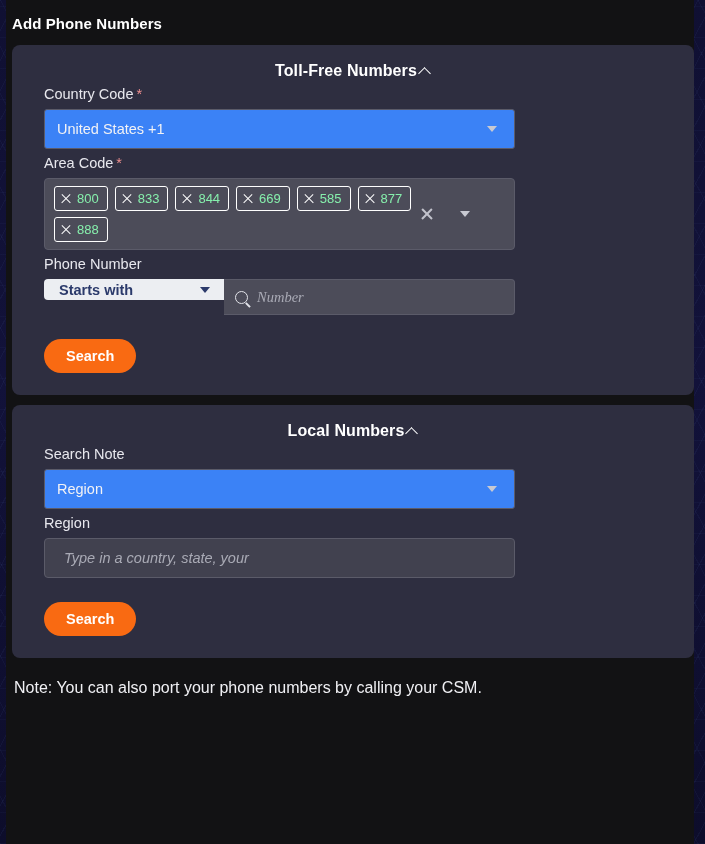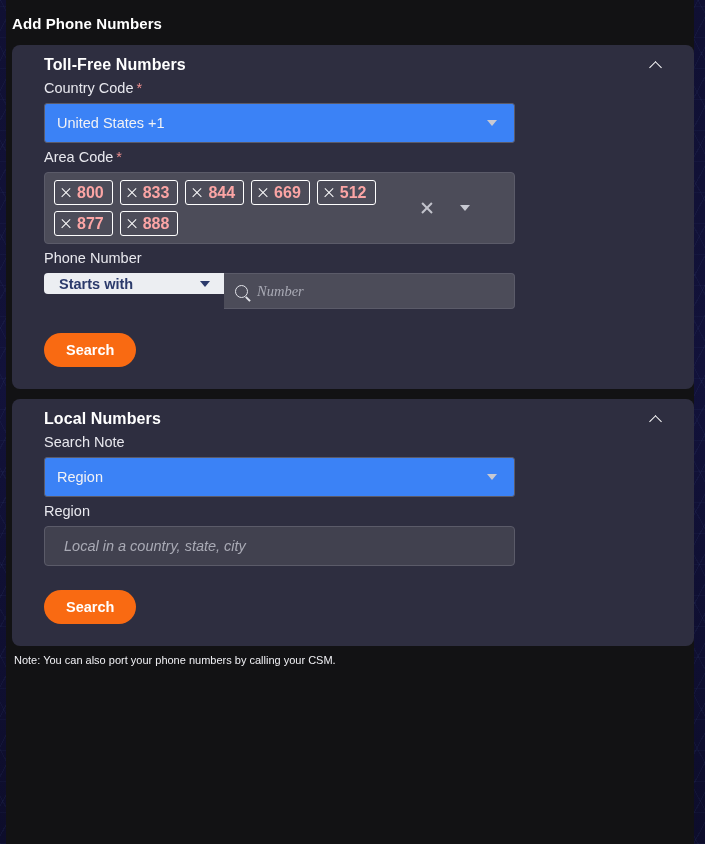--- a/index.html
+++ b/index.html
@@ -53,22 +53,22 @@
     margin: 0 0 0 6px;
     width: 682px;
     padding: 0 0 22px 0;
   }
   #toll-free-card { margin-top: 13px; }
   #local-card { margin-top: 10px; }
 
   .card-header {
     display: flex;
     align-items: center;
-    justify-content: space-between;
-    padding: 11px 30px 0 32px;
+    justify-content: center;
+    padding: 17px 30px 0 32px;
   }
   .card-title {
     font-size: 16px;
     font-weight: bold;
     color: #ffffff;
     letter-spacing: 0.1px;
   }
   .chevron-up {
     width: 16px;
     height: 16px;
@@ -159,23 +159,23 @@
   .chip .x::before, .chip .x::after {
     content: "";
     position: absolute;
     left: 0; top: 5px;
     width: 12px; height: 1.3px;
     background: #ffffff;
   }
   .chip .x::before { transform: rotate(45deg); }
   .chip .x::after  { transform: rotate(-45deg); }
   .chip .txt {
-    font-size: 16px;
-    font-weight: bold;
-    color: #fca5a5;
+    font-size: 13px;
+    font-weight: normal;
+    color: #86efac;
     line-height: 1;
   }
   .clear-x {
     width: 14px; height: 14px;
     position: relative;
     margin: 0 26px 0 6px;
     flex: none;
     cursor: pointer;
   }
   .clear-x::before, .clear-x::after {
@@ -266,23 +266,23 @@
     font-weight: bold;
     border: none;
     border-radius: 20px;
     height: 34px;
     padding: 0 22px;
     cursor: pointer;
     font-family: "Liberation Sans", sans-serif;
   }
 
   #note {
-    font-size: 11px;
+    font-size: 16px;
     color: #f0f0f4;
-    padding: 8px 0 0 8px;
+    padding: 21px 0 0 8px;
   }
 </style>
 </head>
 <body>
 
 <div id="backdrop"></div>
 
 <div id="page">
 
   <div id="page-title">Add Phone Numbers</div>
@@ -319,21 +319,21 @@
             <span class="chip">
               <span class="x"></span>
               <span class="txt">844</span>
             </span>
             <span class="chip">
               <span class="x"></span>
               <span class="txt">669</span>
             </span>
             <span class="chip">
               <span class="x"></span>
-              <span class="txt">512</span>
+              <span class="txt">585</span>
             </span>
             <span class="chip">
               <span class="x"></span>
               <span class="txt">877</span>
             </span>
             <span class="chip">
               <span class="x"></span>
               <span class="txt">888</span>
             </span>
           </div>
@@ -371,21 +371,21 @@
       <label class="field-label">Search Note</label>
       <div class="control">
         <span class="value">Region</span>
         <span class="caret"></span>
       </div>
     </div>
 
     <div class="field">
       <label class="field-label">Region</label>
       <div id="region-input">
-        <span class="placeholder">Local in a country, state, city</span>
+        <span class="placeholder">Type in a country, state, your</span>
       </div>
     </div>
 
     <button class="search-btn">Search</button>
   </section>
 
   <div id="note">Note: You can also port your phone numbers by calling your CSM.</div>
 
 </div>
 

